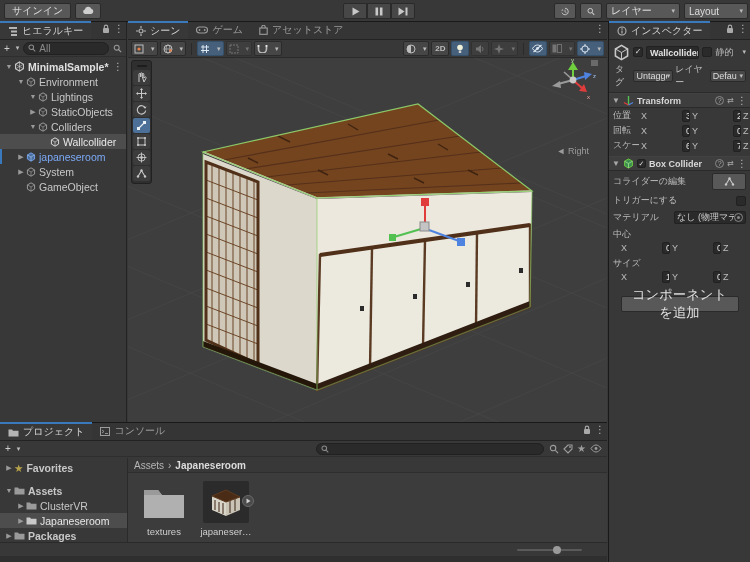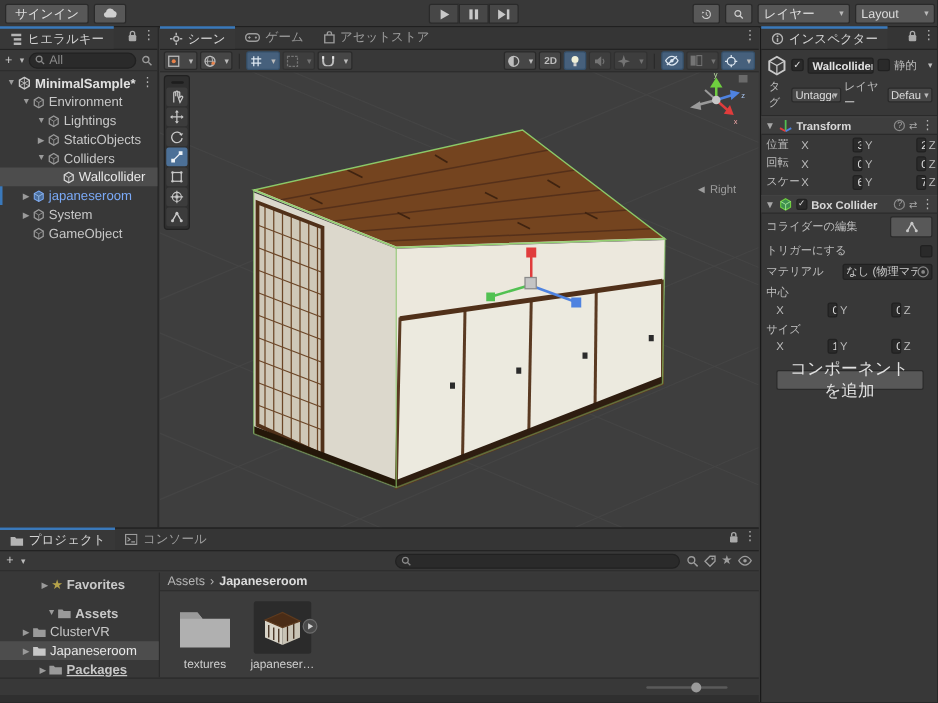--- a/index.html
+++ b/index.html
@@ -32,21 +32,21 @@
   .mini-btn{display:flex;align-items:center;height:13px;padding:0 2px;color:#cfcfcf;}
   .searchbox{flex:1;height:13px;background:#2a2a2a;border:1px solid #212121;border-radius:7px;display:flex;align-items:center;padding:0 4px;color:#8a8a8a;gap:3px;min-width:0;}
   .tree{padding-top:2px;}
   .trow{height:15px;display:flex;align-items:center;font-size:10.5px;color:#c8c8c8;position:relative;white-space:nowrap;}
   .trow .exp{width:10px;text-align:center;font-size:7px;color:#9a9a9a;flex:none;}
   .trow .obj-ic{flex:none;margin-right:3px;display:flex;}
   .sel-gray{background:#4d4d4d;}
   .dim{color:#6f6f6f;}
   .prefab{color:#7baaf7;}
   .prefab-bar{position:absolute;left:0;top:0;width:2px;height:15px;background:#3a79bb;}
-  .lvl0{padding-left:4px;justify-content:center;}.lvl1{padding-left:16px;}.lvl2{padding-left:28px;}.lvl3{padding-left:40px;}
+  .lvl0{padding-left:4px;}.lvl1{padding-left:16px;}.lvl2{padding-left:28px;}.lvl3{padding-left:40px;}
 
   
   .scene{position:absolute;left:128px;top:22px;width:479px;height:400px;background:#383838;}
   .s-toolbar{height:18px;background:#383838;border-bottom:1px solid #2a2a2a;display:flex;align-items:center;padding:0 3px;gap:2px;}
   .st-btn{height:15px;min-width:18px;border-radius:2px;display:flex;align-items:center;justify-content:center;gap:1px;padding:0 2px;color:#bdbdbd;background:#464646;border:1px solid #2a2a2a;}
   .st-btn.on{background:#46607c;border-color:#35506b;}
   .st-btn.dim2{opacity:.45;}
   .st-sep{width:1px;height:12px;background:#2a2a2a;margin:0 3px;}
   .viewport{position:relative;width:479px;height:364px;background:#3e3e3e;overflow:hidden;}
   .palette{position:absolute;left:3px;top:2px;width:21px;background:#2f2f2f;border:1px solid #212121;border-radius:3px;padding:1px;}
@@ -841,21 +841,21 @@
             </span>
           <span style="color:#e8e8e8;">Japaneseroom</span>
         </div>
         <div class="trow lvl0">
           <span class="exp">▶</span>
           <span class="obj-ic">
               <svg width="11" height="9" viewBox="0 0 11 9">
                 <path d="M0.5 1.5h3.5l1 1.3h5.5v5.7h-10z" fill="#9a9a9a"></path>
               </svg>
             </span>
-          <span style="font-weight:bold;text-decoration:underline;">Packages</span>
+          <span style="font-weight:bold;">Packages</span>
         </div>
       </div>
       <div class="p-content">
         <div class="crumbbar">
           <span>Assets</span>
           <span>›</span>
           <span class="crumb-b">Japaneseroom</span>
         </div>
         <div class="grid-items">
           <div class="gitem">

